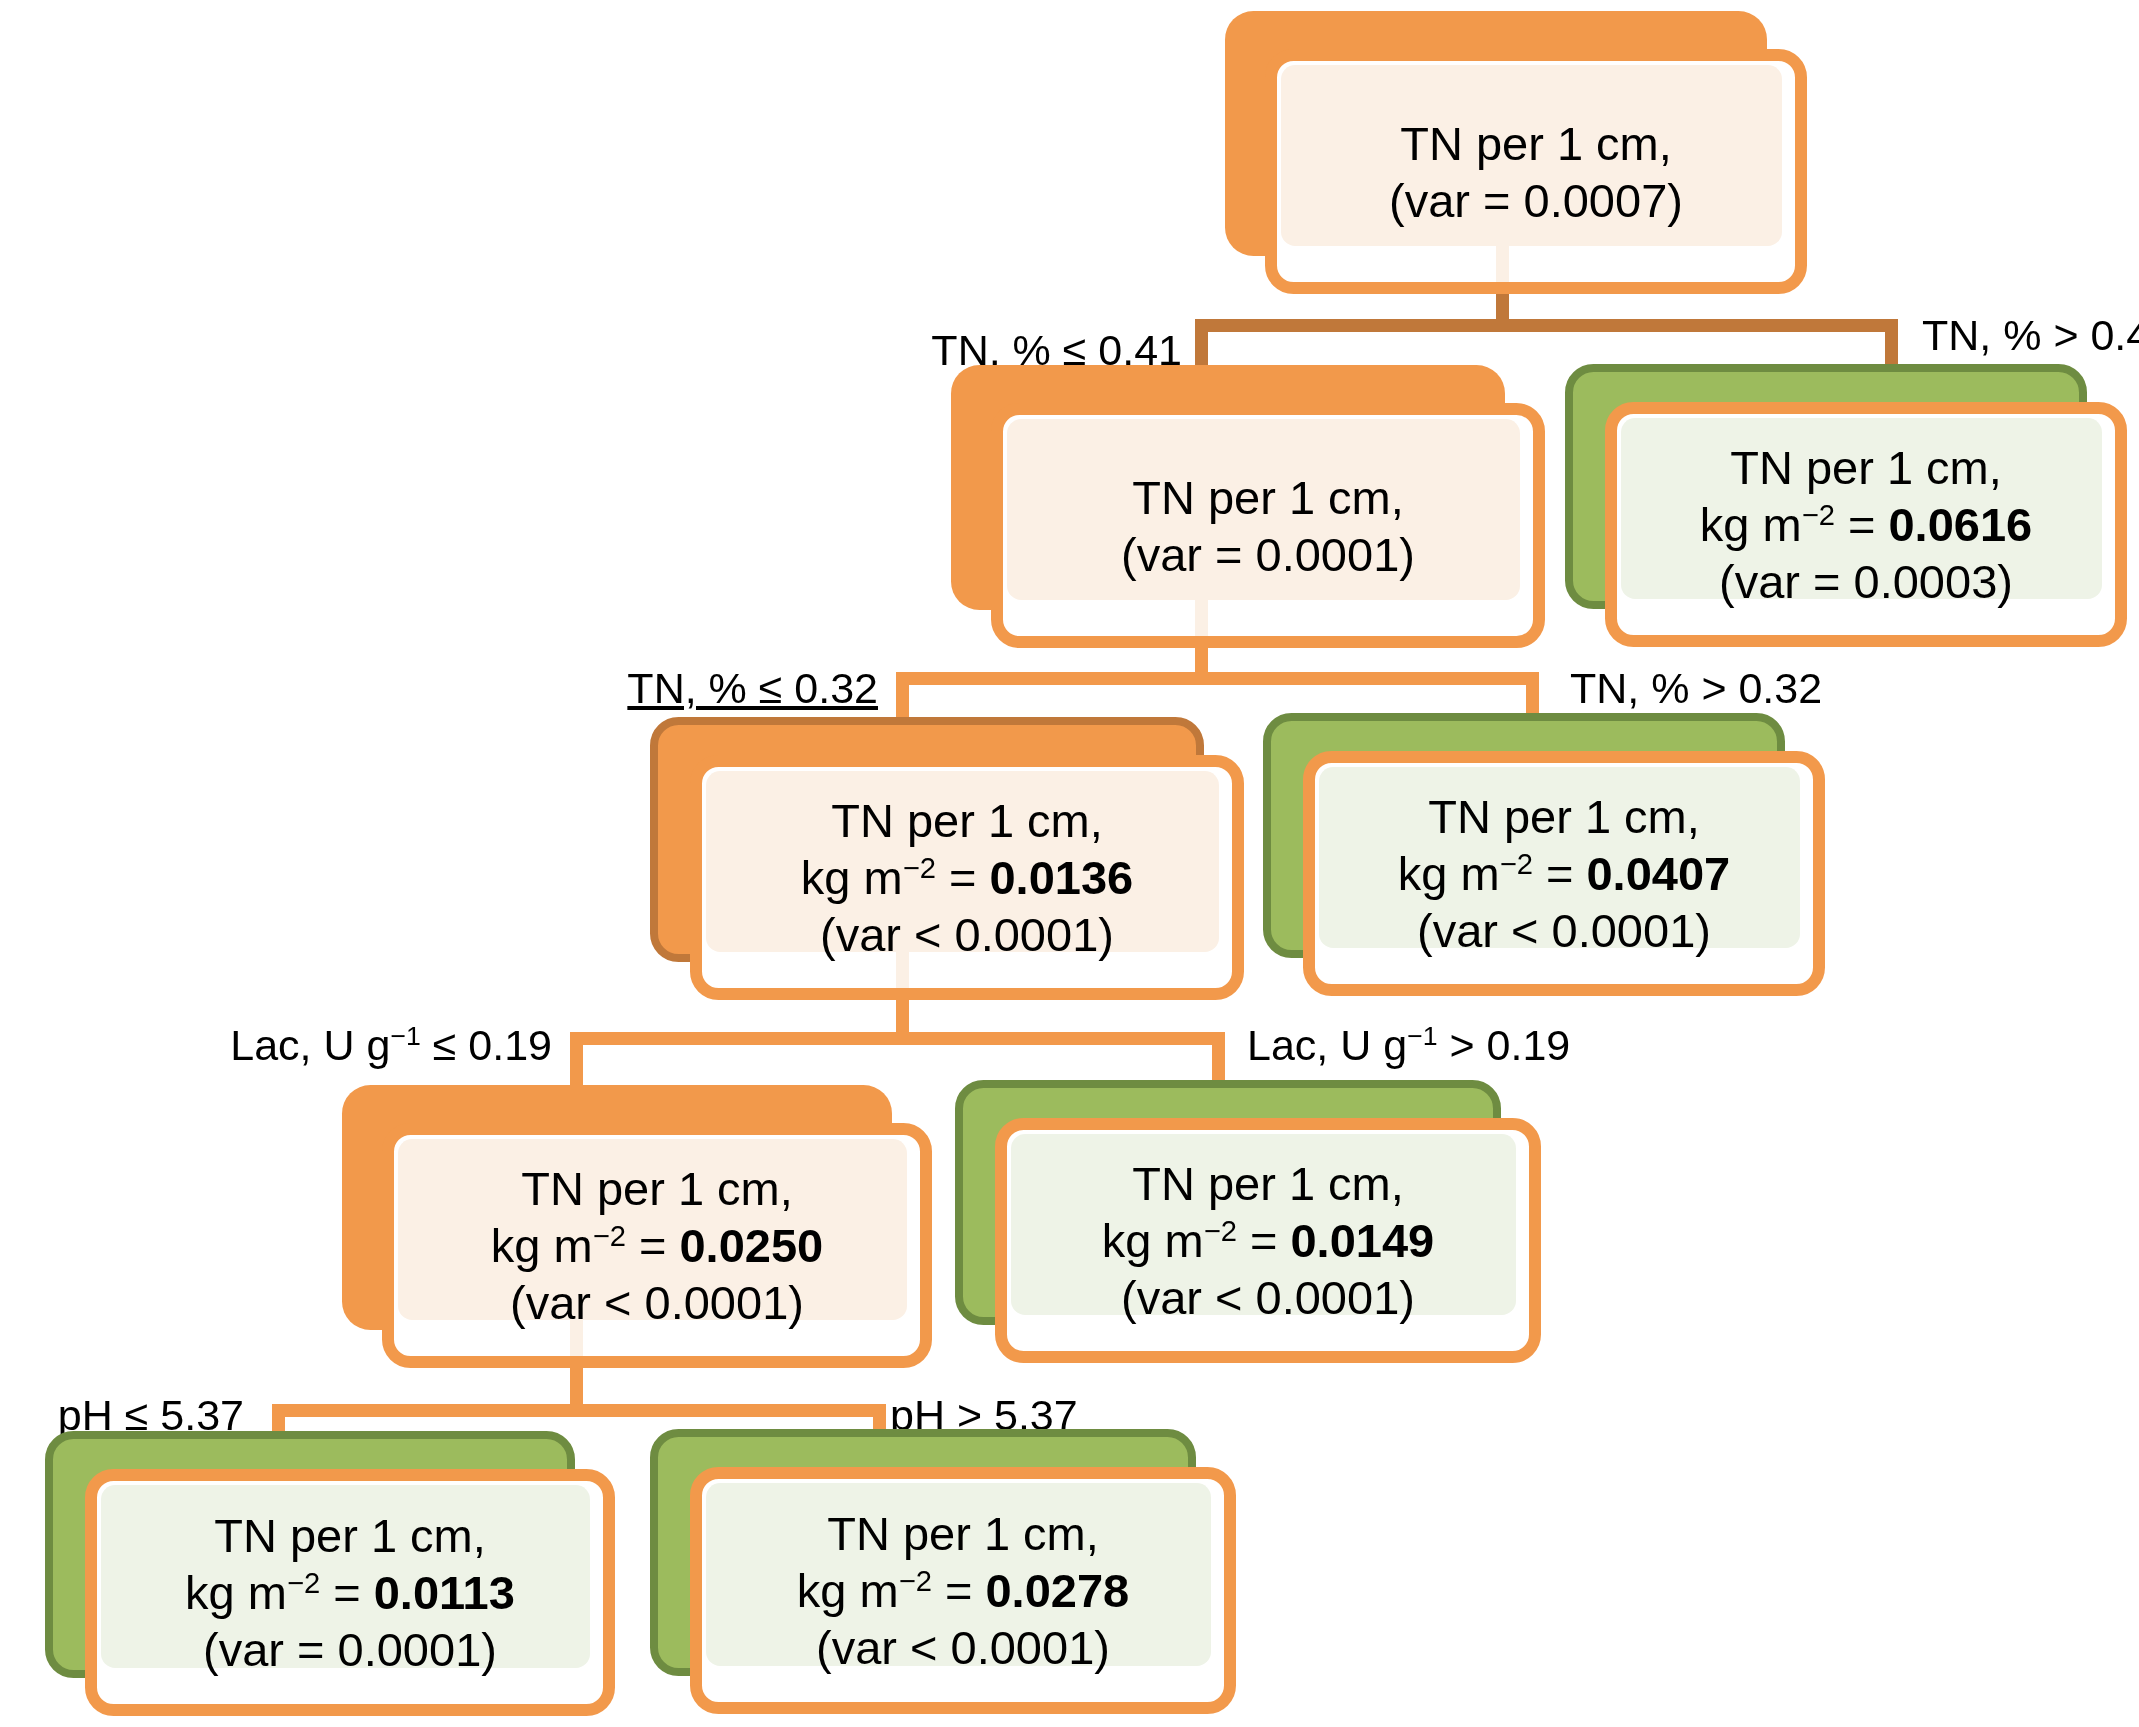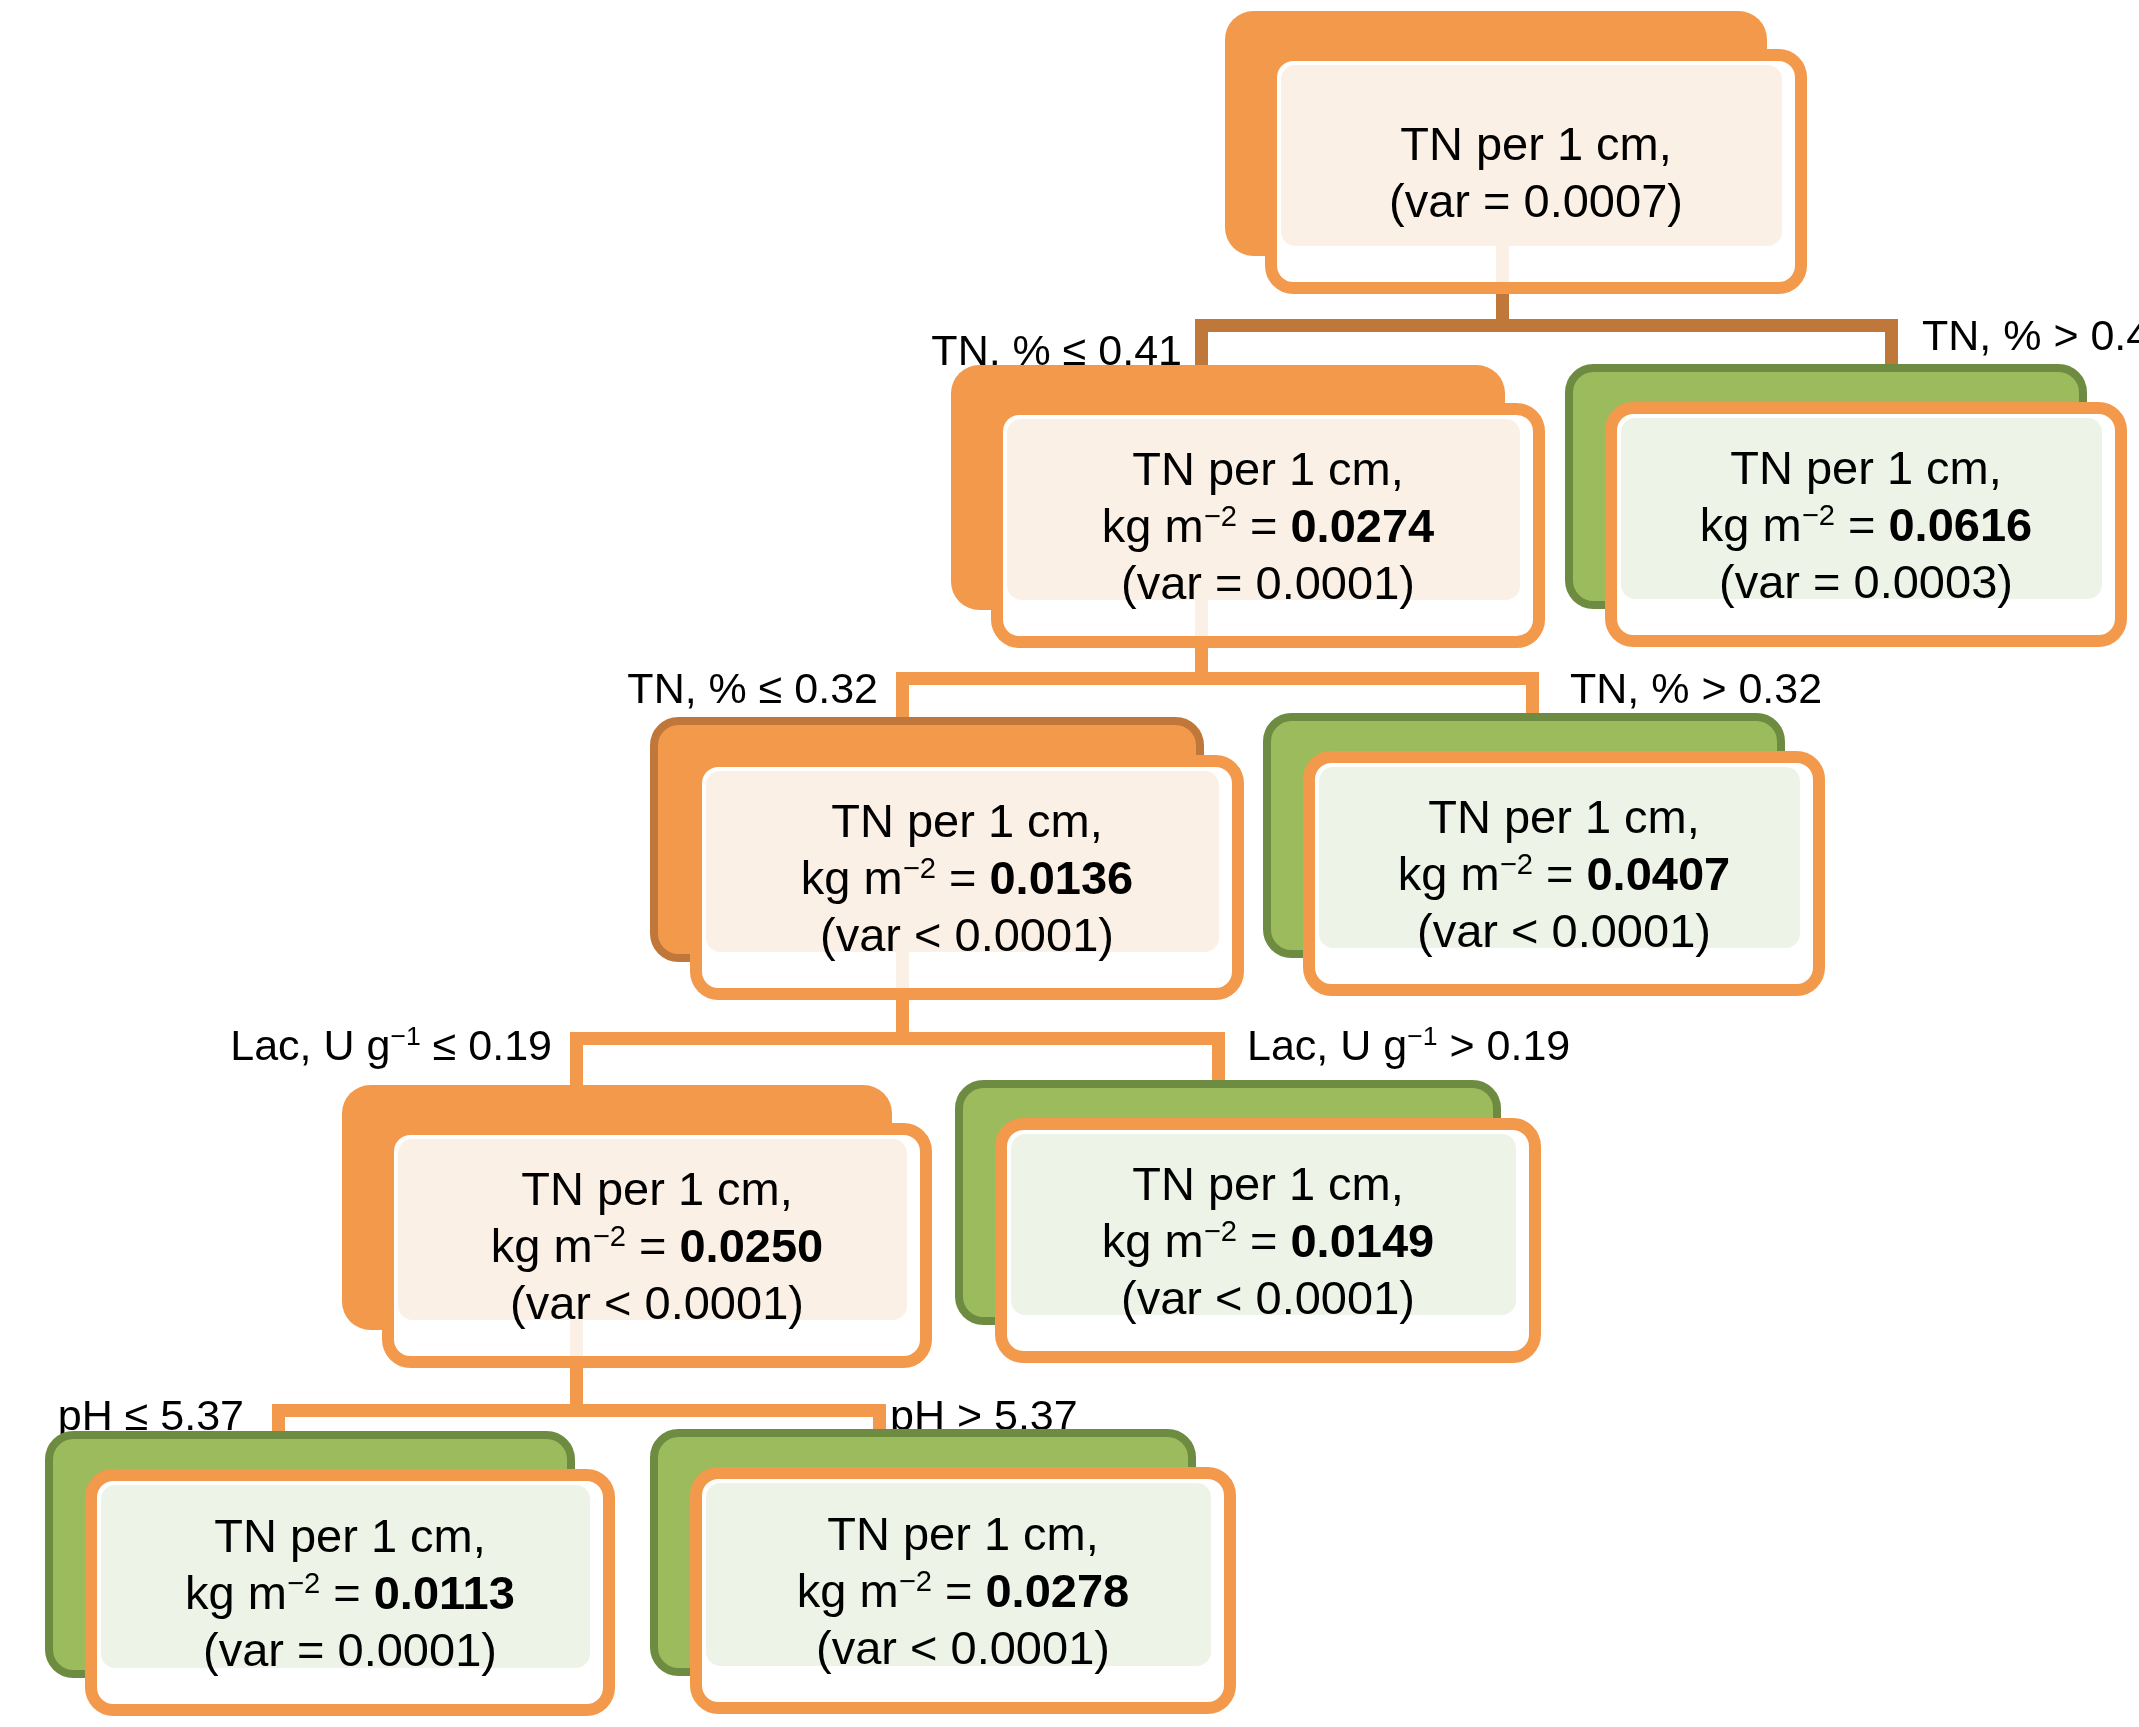--- a/index.html
+++ b/index.html
@@ -23,21 +23,21 @@
   .c-b3{left:570px;top:1032px;width:655px;height:12.7px;}
   .c-l3{left:570px;top:1043px;width:12.7px;height:49px;}
   .c-r3{left:1212px;top:1043px;width:12.7px;height:44px;}
   .c-s4{left:570px;top:1367px;width:12.7px;height:40px;}
   .c-b4{left:272px;top:1404px;width:614px;height:12.7px;}
   .c-l4{left:272px;top:1415px;width:12.7px;height:28.5px;}
   .c-r4{left:873px;top:1415px;width:12.7px;height:26px;}
   
   .slabel{position:absolute;font-size:43px;line-height:51px;white-space:nowrap;}
   .lb-1l{right:958px;top:310px;margin-top:15px;}  .lb-1r{left:1922px;top:310px;}
-  .lb-2l{right:1262px;top:663px;}  .lb-2r{left:1570px;top:663px;}
+  .lb-2l{right:1262px;top:663px;text-decoration:underline;}  .lb-2r{left:1570px;top:663px;}
   .lb-3l{right:1588px;top:1020px;} .lb-3r{left:1247px;top:1020px;}
   .lb-4l{right:1896px;top:1390px;} .lb-4r{left:890px;top:1390px;}
   
   .node{position:absolute;}
   .shadow{position:absolute;left:-40px;top:-38px;width:100%;height:100%;
           border-radius:28.5px;box-sizing:border-box;}
   .orange>.shadow{background:var(--orange,#F2994B);}
   .green>.shadow{background:var(--green,#9CBB5D);border:8.7px solid var(--green-dark,#6E8C41);}
   .o-stroke>.shadow{border:8.7px solid var(--orange-dark,#C0783A);}
   .card{position:absolute;inset:0;background:#fff;
@@ -103,21 +103,20 @@
     </div>
   </div>
 
   <div class="node orange n-a">
     <div class="shadow"></div>
     <div class="card">
       <div class="tint"></div>
       <div class="stub"></div>
       <div class="txt">
         <div>TN per 1 cm,</div>
-        <div><span>kg m</span><span class="sup">−2</span><span> = </span><b>0.0274</b></div>
         <div>(var = 0.0001)</div>
       </div>
     </div>
   </div>
 
   <div class="node green n-b">
     <div class="shadow"></div>
     <div class="card">
       <div class="tint"></div>
       <div class="txt">

